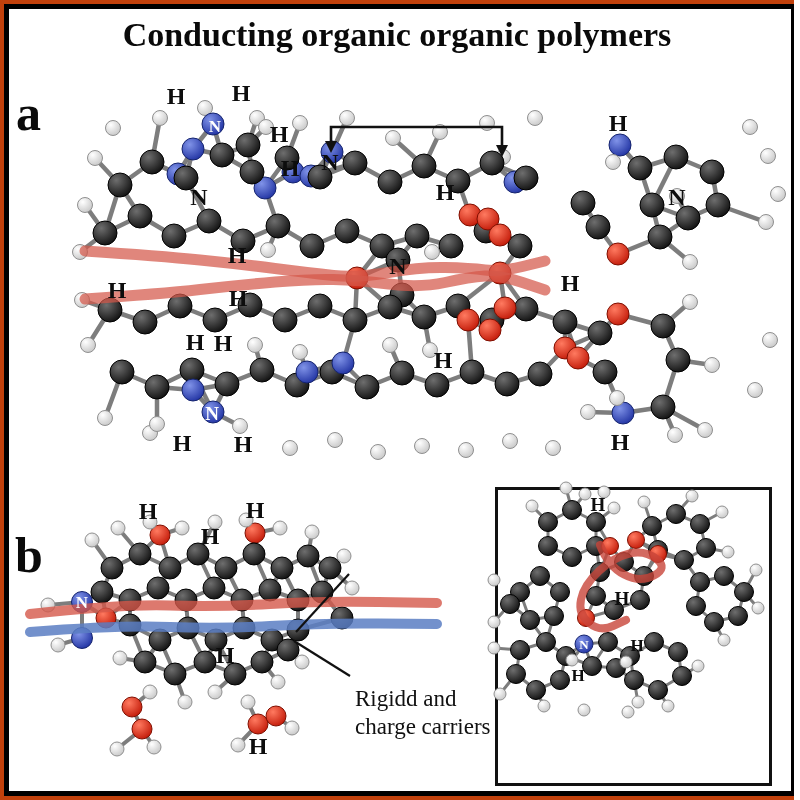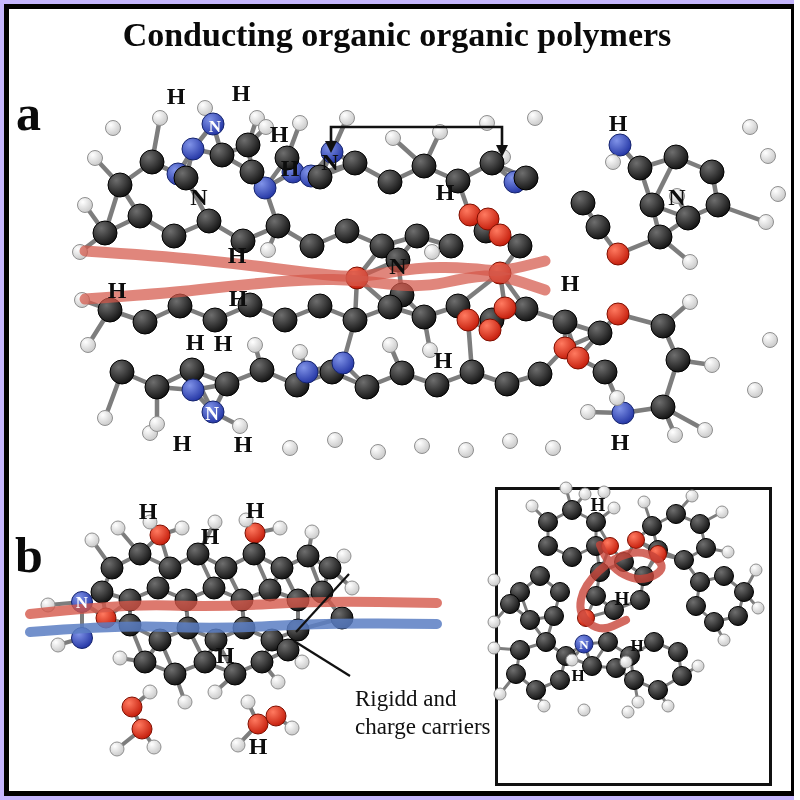--- a/index.html
+++ b/index.html
@@ -1,16 +1,16 @@
 <!DOCTYPE html>
 <html><head>
 <meta charset="utf-8">
 <style>
   html,body{margin:0;padding:0;background:#fff;}
-  #fig{position:relative;width:794px;height:800px;background:#c4b5fd;overflow:hidden;
+  #fig{position:relative;width:794px;height:800px;background:#c2410c;overflow:hidden;
        font-family:"Liberation Serif","DejaVu Serif",serif;}
   .frame{position:absolute;left:4px;top:4px;width:792px;height:792px;
          border:5px solid #000;box-sizing:border-box;background:#fff;}
   .title{position:absolute;left:0;right:0;top:16px;text-align:center;
          font-size:34px;font-weight:bold;color:#0a0a0a;letter-spacing:0px;}
   .plabel{position:absolute;font-size:50px;font-weight:bold;color:#0a0a0a;line-height:1;}
   #plabel-a{left:16px;top:50px;}
   #plabel-b{left:15px;top:442px;}
   .callout{position:absolute;font-size:23px;line-height:28px;color:#111;
            white-space:pre-line;}

